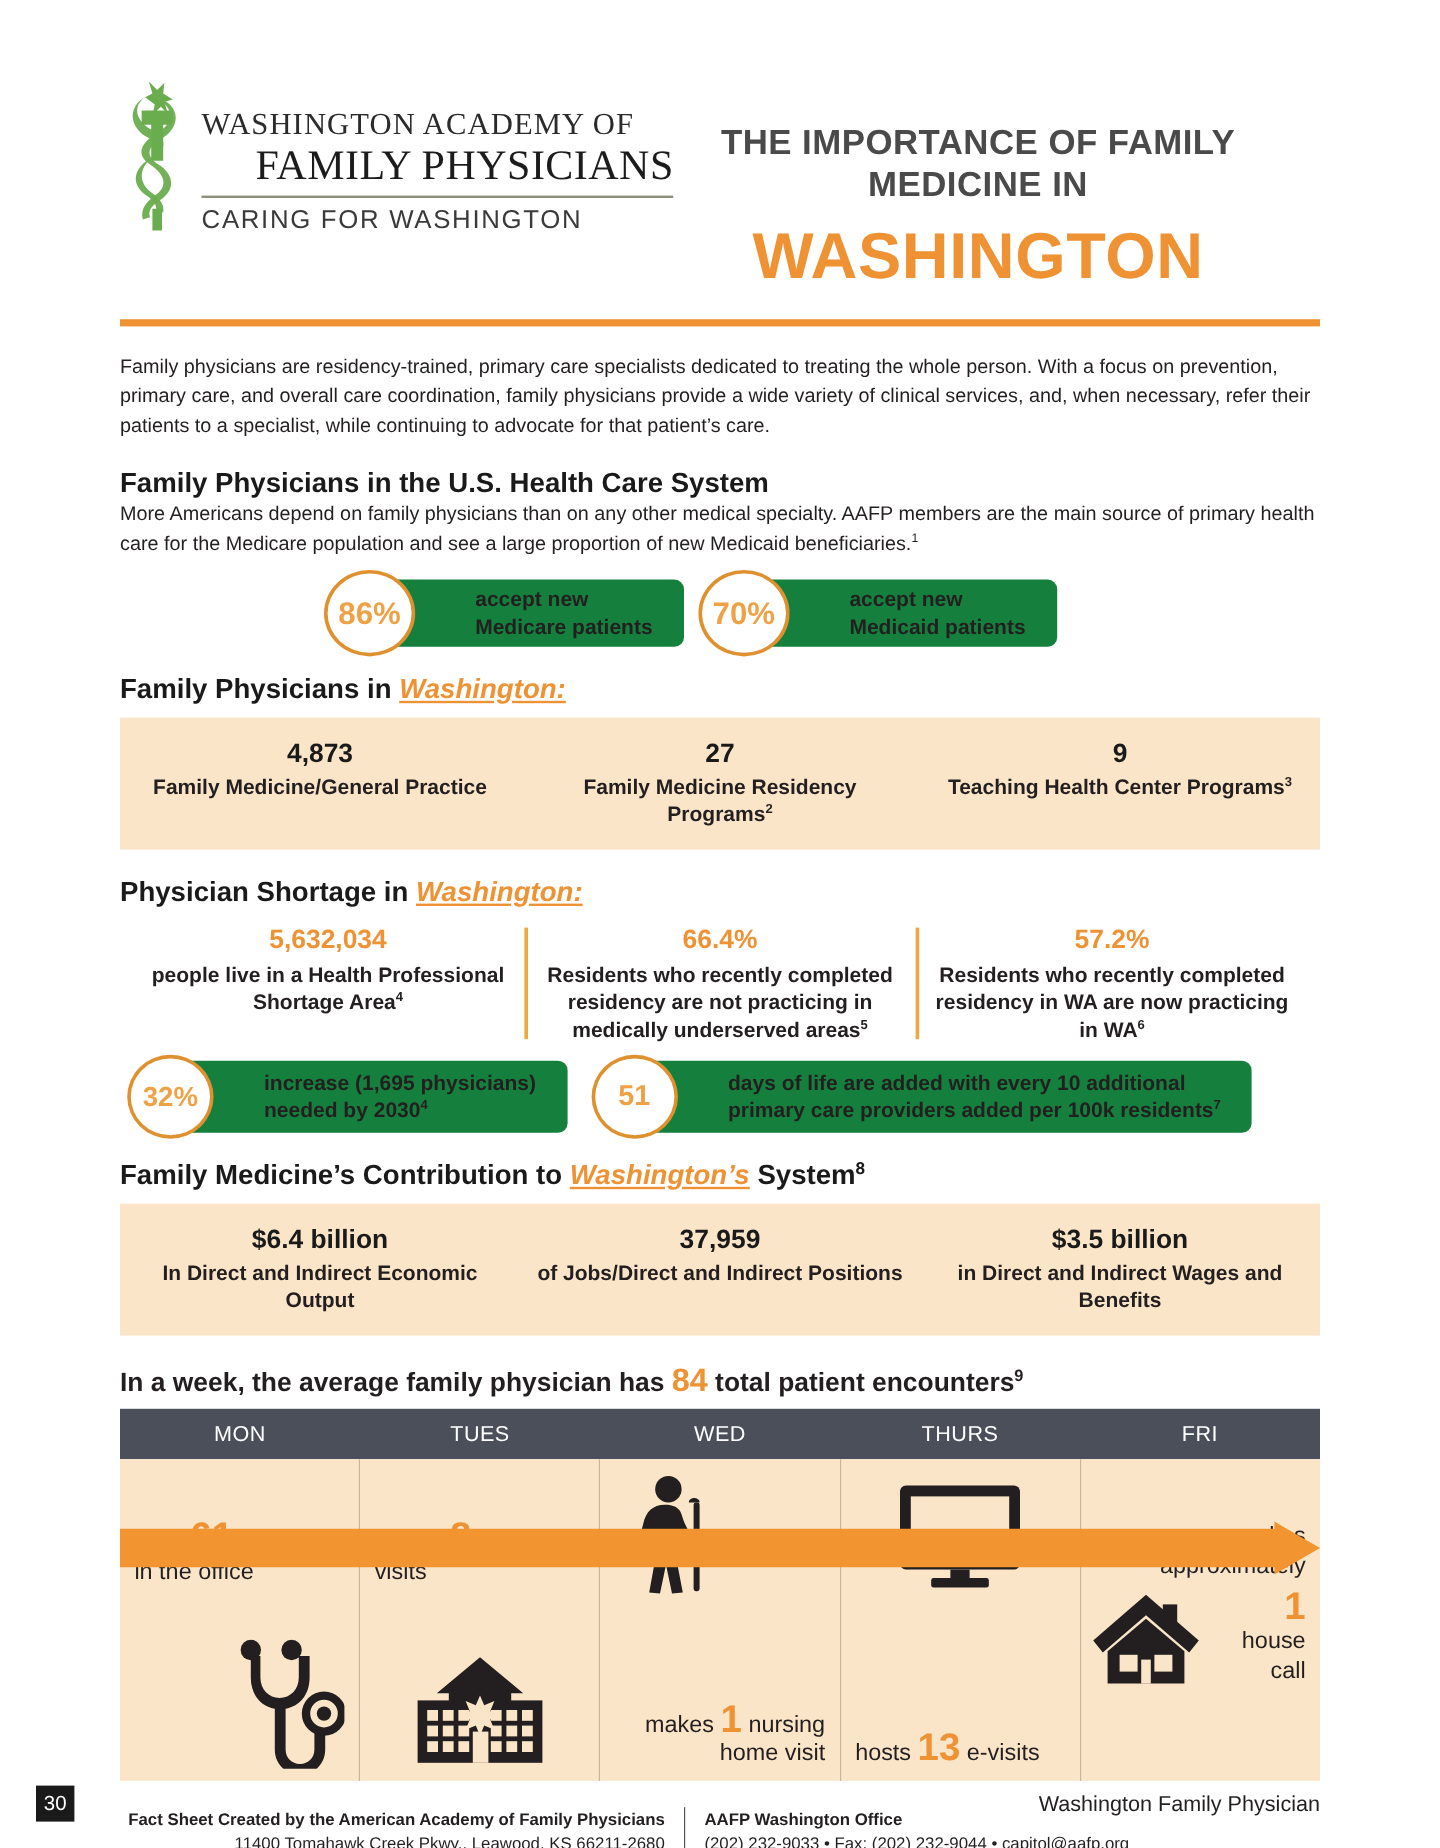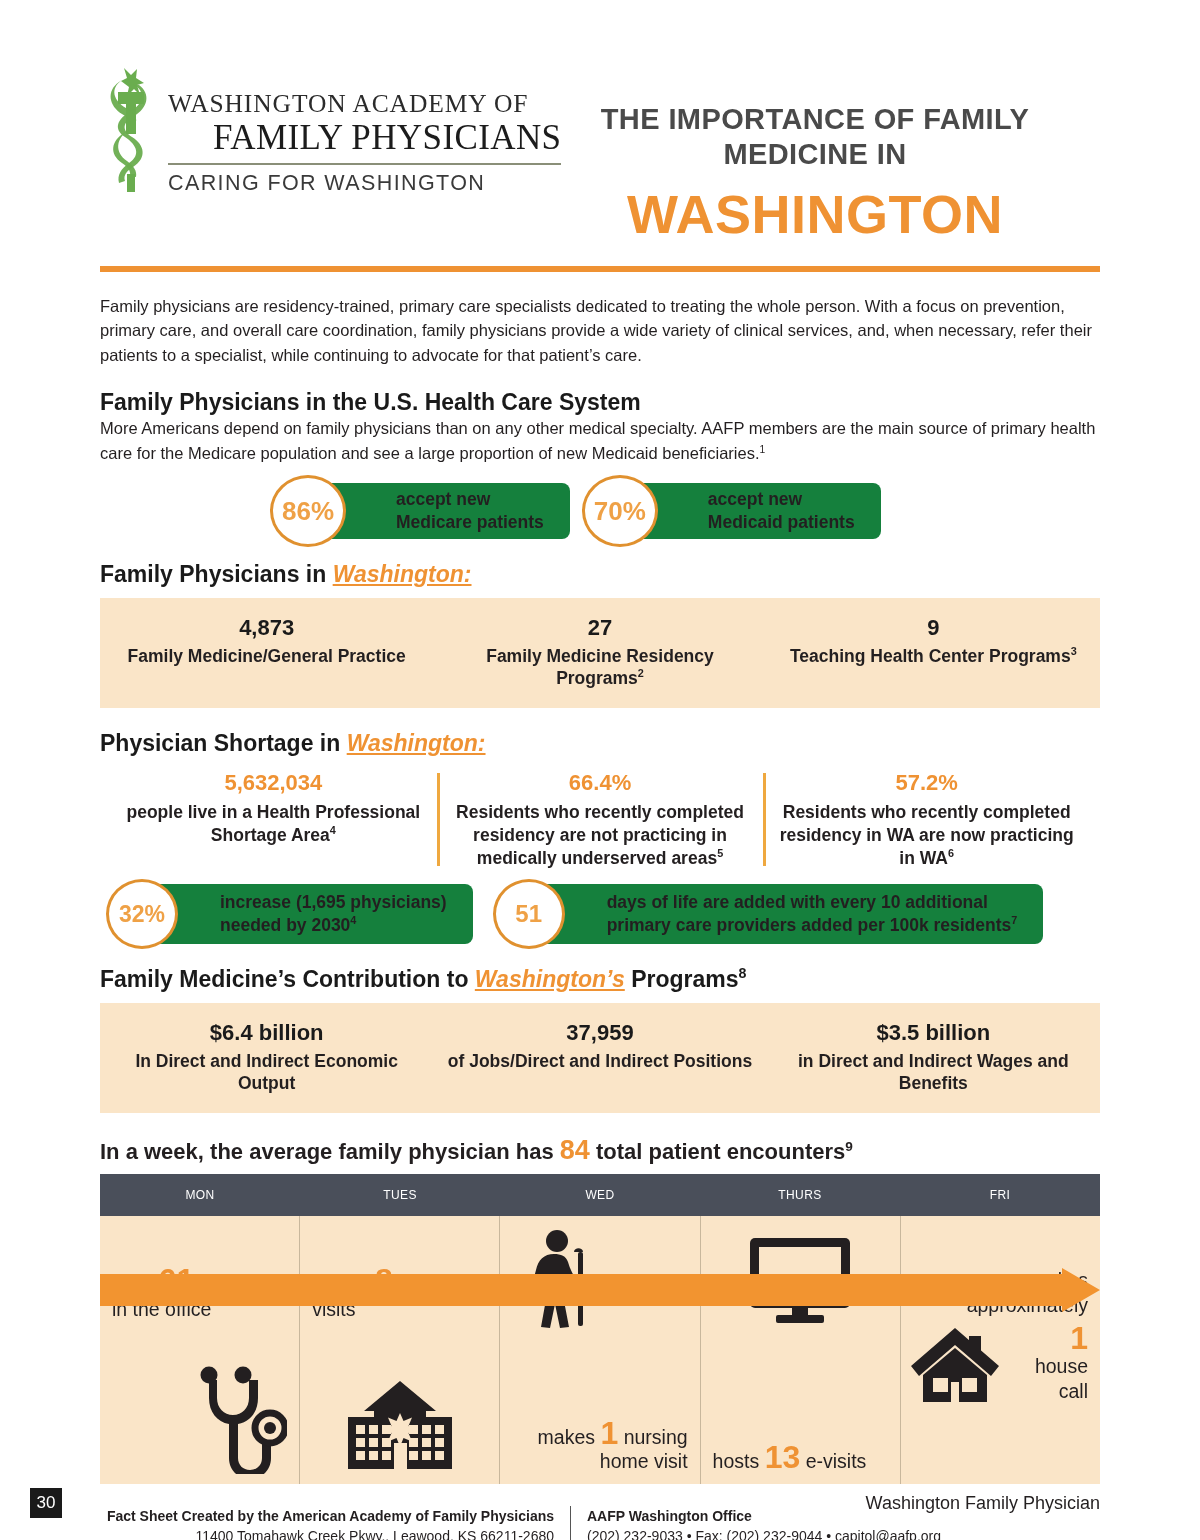--- a/index.html
+++ b/index.html
@@ -115,21 +115,21 @@
 
   
   .week-title { font-size: 22px; font-weight: bold; margin-top: 22px; }
   .week-title .num { color: #ef9233; font-size: 27px; }
 
   .weekbox { margin-top: 8px; position: relative; }
   .daybar {
     display: flex; background: #4a4f5a; height: 42px;
   }
   .daybar .d {
-    flex: 1; color: #ffffff; font-size: 12px;
+    flex: 1; color: #ffffff; font-size: 18px;
     display: flex; align-items: center; justify-content: center;
     letter-spacing: 0.4px;
   }
   .daycells {
     display: flex; background: #fae5c8; height: 268px; position: relative;
   }
   .daycells .c {
     flex: 1; position: relative; padding: 6px 12px 10px 12px;
     display: flex; flex-direction: column;
   }
@@ -281,21 +281,21 @@
       <div class="pill p51">
         <div class="circ small-num">51</div>
         <div class="ptxt">
           <span>days of life are added with every 10 additional</span><br>
           <span>primary care providers added per 100k residents</span><sup>7</sup>
         </div>
       </div>
     </div>
 
     <h2 class="sec">
-      <span>Family Medicine’s Contribution to </span><span class="em">Washington’s</span><span> Programs</span><sup>8</sup>
+      <span>Family Medicine’s Contribution to </span><span class="em">Washington’s</span><span> System</span><sup>8</sup>
     </h2>
 
     <div class="panel3">
       <div class="col">
         <div class="big">$6.4 billion</div>
         <div class="lbl">In Direct and Indirect Economic Output</div>
       </div>
       <div class="col">
         <div class="big">37,959</div>
         <div class="lbl">of Jobs/Direct and Indirect Positions</div>

